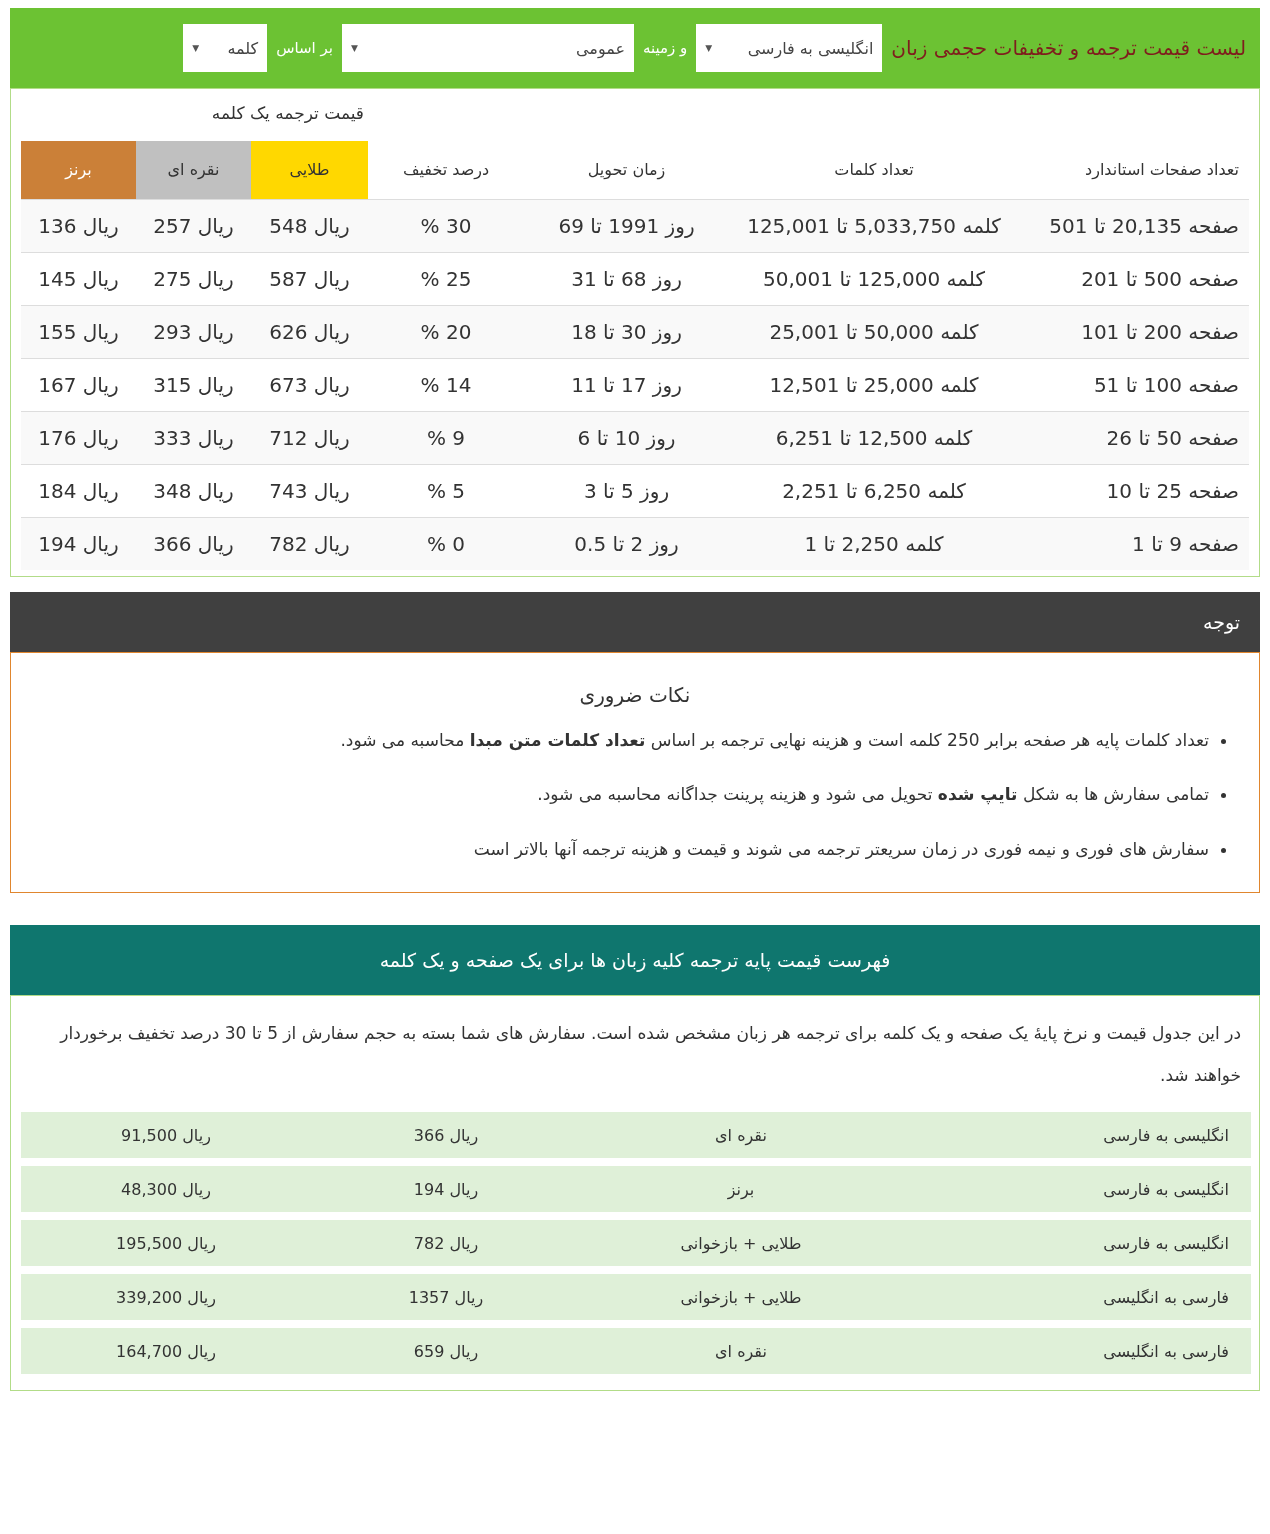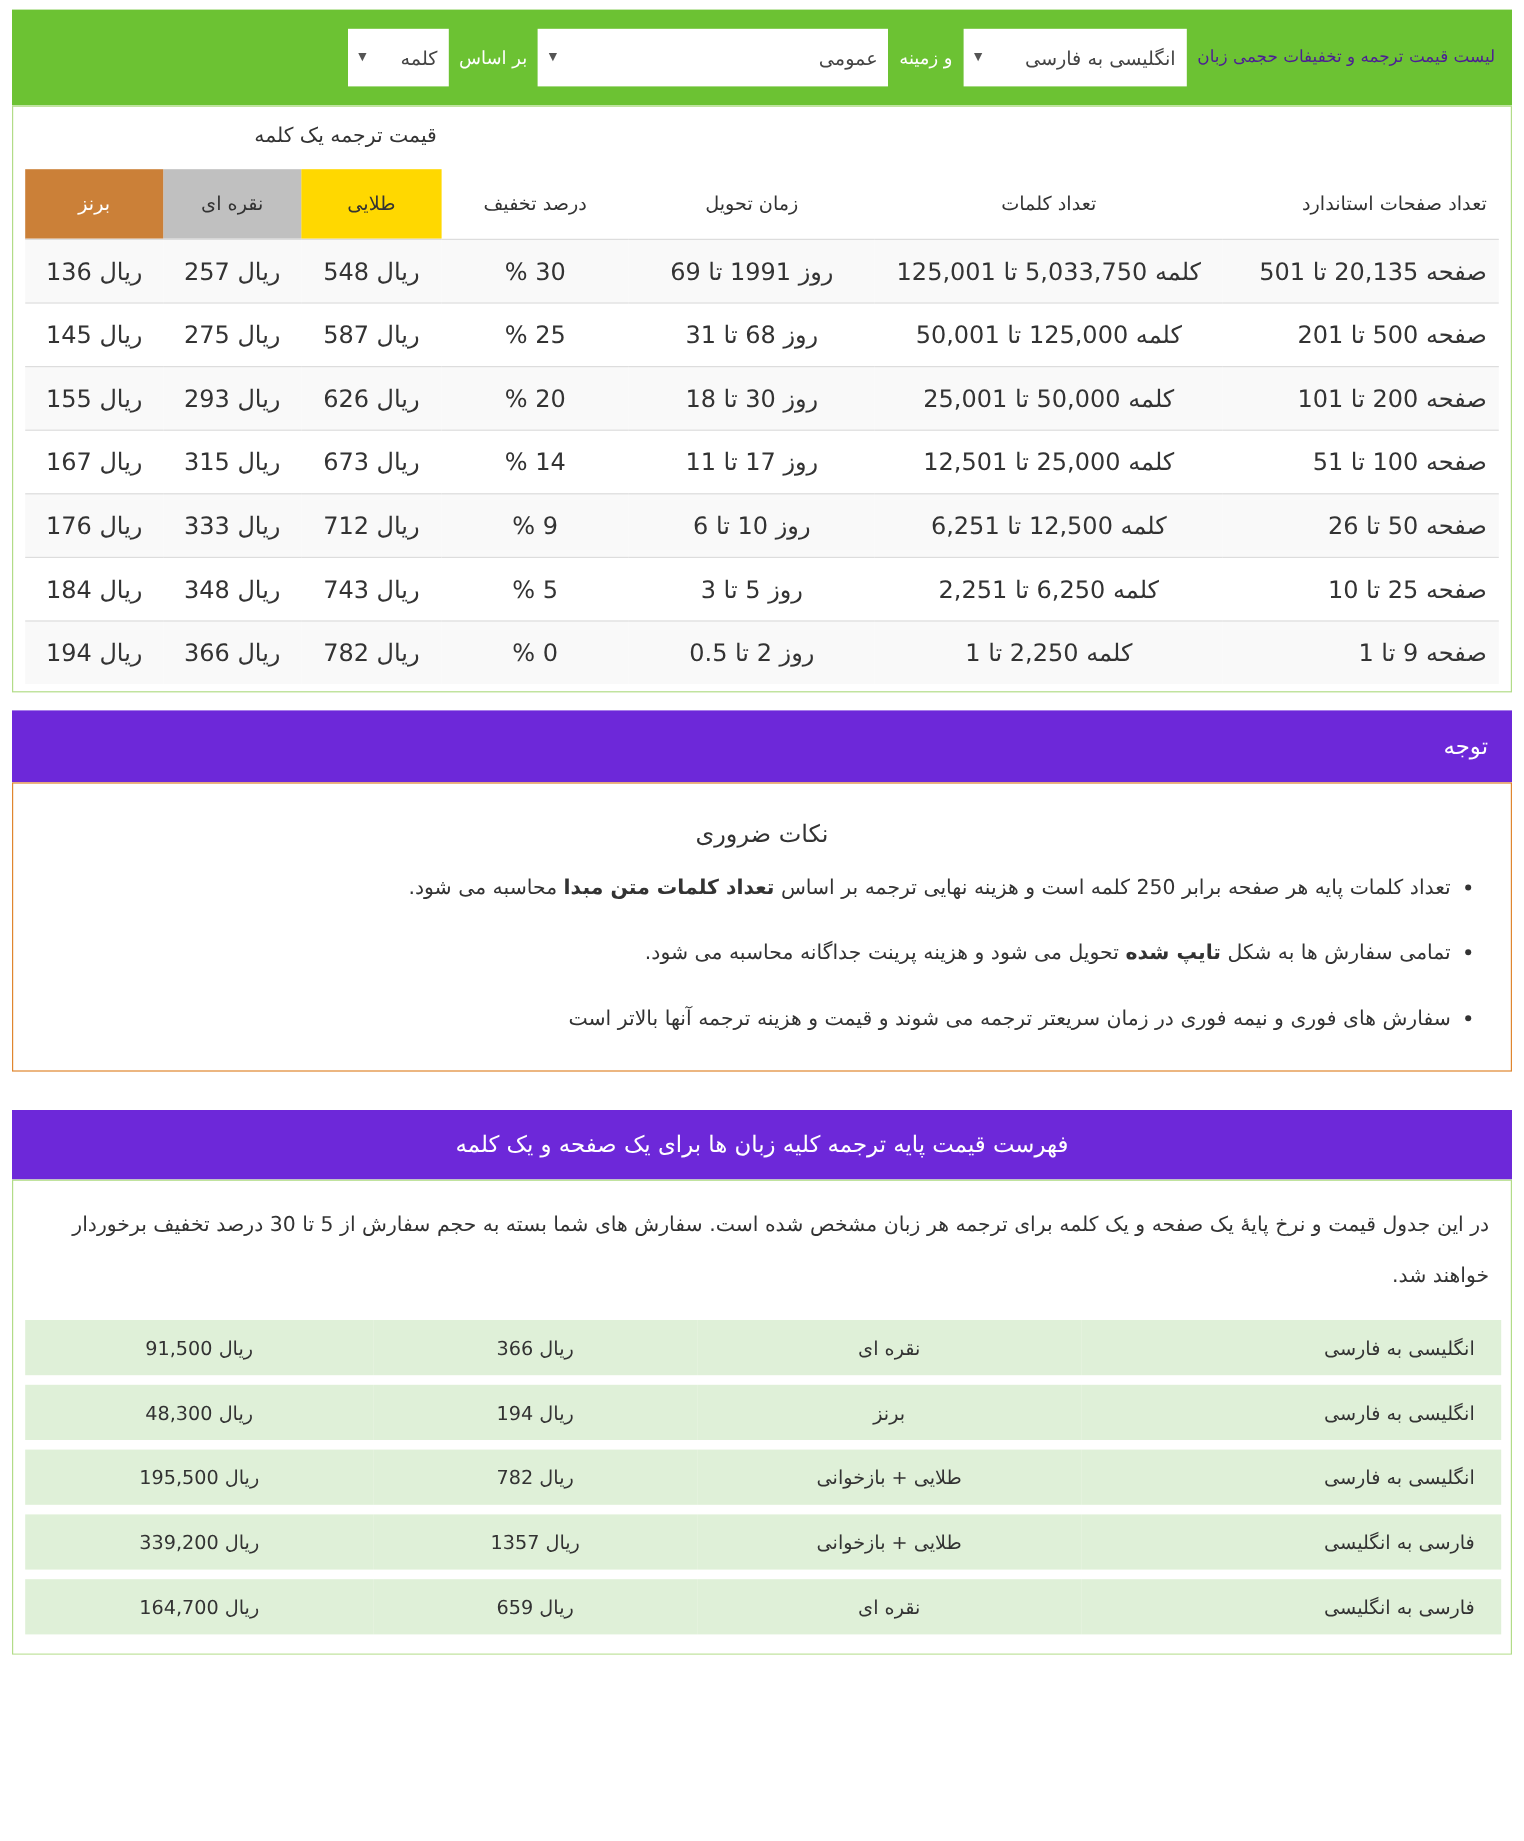--- a/index.html
+++ b/index.html
@@ -2,21 +2,21 @@
 <html lang="fa"><head>
 <meta charset="utf-8">
 <style>
   html,body{margin:0;padding:0;background:#fff;}
   body{width:1270px;font-family:"DejaVu Sans","Liberation Sans",sans-serif;color:#333;}
   .page{padding:8px 10px 0;box-sizing:border-box;}
 
   
   .topbar{background:#6cc233;height:80px;display:flex;direction:rtl;align-items:center;gap:9px;
           padding:0 14px;box-sizing:border-box;}
-  .topbar-title{color:#4c1d95;font-size:14px;white-space:nowrap;}
+  .topbar-title{color:#7f1d1d;font-size:20px;white-space:nowrap;}
   .topbar-label{color:#fff;font-size:15px;white-space:nowrap;}
   .select{background:#fff;height:48px;display:flex;align-items:center;justify-content:space-between;
           direction:rtl;padding:0 9px;box-sizing:border-box;font-size:16px;color:#444;cursor:pointer;}
   .sel-lang{width:186px;}
   .sel-field{width:292px;}
   .sel-unit{width:84px;}
   .sel-arrow{font-size:9px;color:#555;}
 
   
   .box{border:1px solid #b2dc88;background:#fff;box-sizing:border-box;}
@@ -31,30 +31,30 @@
   .head-row th{height:58px;font-size:16px;font-weight:normal;text-align:center;color:#333;}
   .head-row th.hc0{text-align:right;padding-left:0;padding-right:10px;}
   .hc4{background:#ffd800;}
   .hc5{background:#c0c0c0;}
   .hc6{background:#cb8038;color:#fff !important;}
   .ptable tbody td{height:53px;border-top:1px solid #ddd;direction:ltr;font-size:20px;text-align:center;}
   .ptable tbody tr:nth-child(odd){background:#f9f9f9;}
   .ptable tbody td.c0{text-align:right;padding-right:10px;}
 
   
-  .orange-bar{margin-top:15px;background:#6d28d9;height:60px;display:flex;align-items:center;direction:rtl;
+  .orange-bar{margin-top:15px;background:#404040;height:60px;display:flex;align-items:center;direction:rtl;
               padding:0 20px;color:#fff;font-size:19px;box-sizing:border-box;}
   .notes-box{border-color:#e0862e;padding:14px 26px 26px;direction:rtl;}
   .notes-heading{font-size:20px;margin:16px 0 8px;text-align:center;}
   .notes-list{margin:20px 0 0;padding:0 24px 0 0;list-style:disc;}
   .notes-list li{font-size:17px;line-height:1.55;margin-bottom:28px;text-align:right;}
   .notes-list li:last-child{margin-bottom:4px;}
 
   
-  .green-bar2{margin-top:32px;background:#6d28d9;height:58px;display:flex;align-items:center;justify-content:center;
+  .green-bar2{margin-top:32px;background:#0f766e;height:70px;display:flex;align-items:center;justify-content:center;
               color:#fff;font-size:19px;}
   .base-box{padding:0 0 8px;}
   .desc2{direction:rtl;font-size:17px;line-height:42px;margin:0;padding:16px 18px 4px;}
   .btable{width:calc(100% - 20px);margin:4px 10px 0;border-collapse:separate;border-spacing:0 8px;table-layout:fixed;}
   .btable td{background:#dff0d8;height:46px;font-size:16px;direction:ltr;text-align:center;box-sizing:border-box;}
   .btable td.b0{text-align:right;padding-right:22px;}
 </style>
 </head>
 <body>
 

